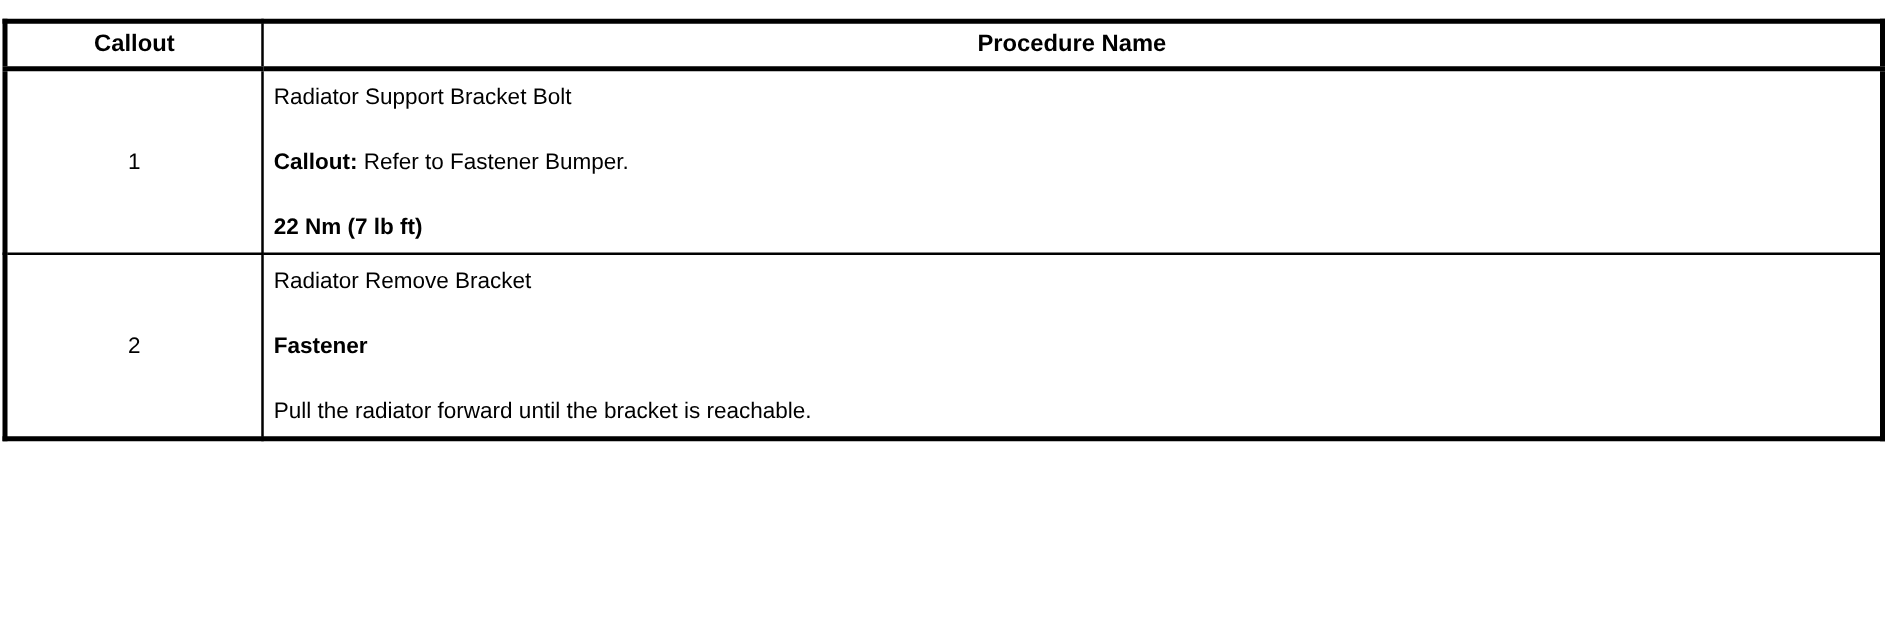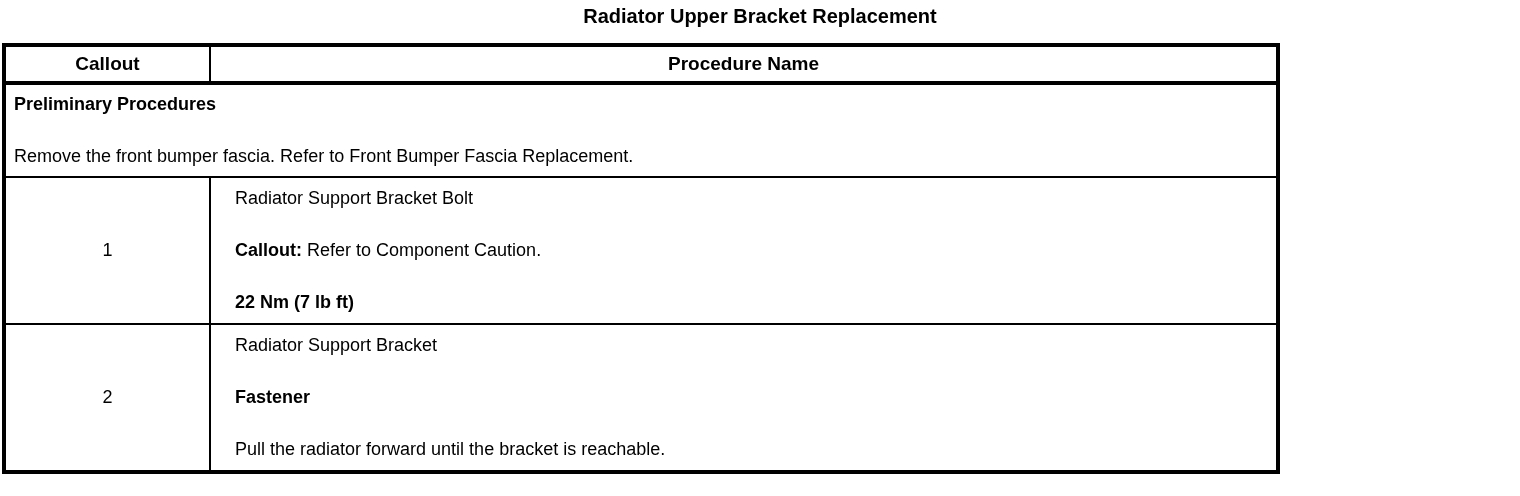--- a/index.html
+++ b/index.html
@@ -19,42 +19,42 @@
   .doc-title {
     margin: 4px 0 0 0;
     text-align: center;
     font-size: 20px;
     font-weight: bold;
     line-height: 24px;
   }
   table.callout-table {
     border-collapse: collapse;
     table-layout: fixed;
-    width: 1278px;
+    width: 1506px;
     margin: 15px 0 0 2px;
     border: 4px solid #000000;
   }
   col.col-callout { width: 206px; }
   .callout-table th {
     font-size: 19px;
     font-weight: bold;
     text-align: center;
     vertical-align: middle;
     height: 38px;
     padding: 2px 6px;
     border-bottom: 4px solid #000000;
   }
   .callout-table th.th-callout {
     border-right: 2px solid #000000;
   }
   .callout-table td {
     font-size: 18px;
     vertical-align: middle;
     border: 2px solid #000000;
-    padding: 10px 24px;
+    padding: 10px 8px;
   }
   .callout-table td.prelim-cell {
     padding: 9px 8px;
   }
   .callout-table td.callout-cell {
     text-align: center;
   }
   .cell p {
     margin: 0;
     line-height: 21px;
@@ -62,52 +62,45 @@
   .cell p + p {
     margin-top: 31px;
   }
   .b { font-weight: bold; }
 </style>
 </head>
 <body>
 
 <div class="page">
 
-  <h1 class="doc-title">Radiator Upper Bracket Replacement</h1>
 
   <table class="callout-table">
     <colgroup>
       <col class="col-callout">
       <col>
     </colgroup>
     <thead>
       <tr>
         <th class="th-callout">Callout</th>
         <th>Procedure Name</th>
       </tr>
     </thead>
     <tbody>
       <tr>
-        <td colspan="2" class="prelim-cell cell">
-          <p class="b">Preliminary Procedures</p>
-          <p>Remove the front bumper fascia. Refer to Front Bumper Fascia Replacement.</p>
-        </td>
-      </tr>
-      <tr>
         <td class="callout-cell">1</td>
         <td class="cell">
           <p>Radiator Support Bracket Bolt</p>
-          <p><span class="b">Callout:</span><span> Refer to Component Caution.</span></p>
+          <p><span class="b">Callout:</span><span> Refer to Fastener Bumper.</span></p>
           <p class="b">22 Nm (7 lb ft)</p>
         </td>
       </tr>
       <tr>
         <td class="callout-cell">2</td>
         <td class="cell">
-          <p>Radiator Support Bracket</p>
+          <p>Radiator Remove Bracket</p>
           <p class="b">Fastener</p>
           <p>Pull the radiator forward until the bracket is reachable.</p>
         </td>
       </tr>
     </tbody>
   </table>
 
 </div>
 
 </body></html>

